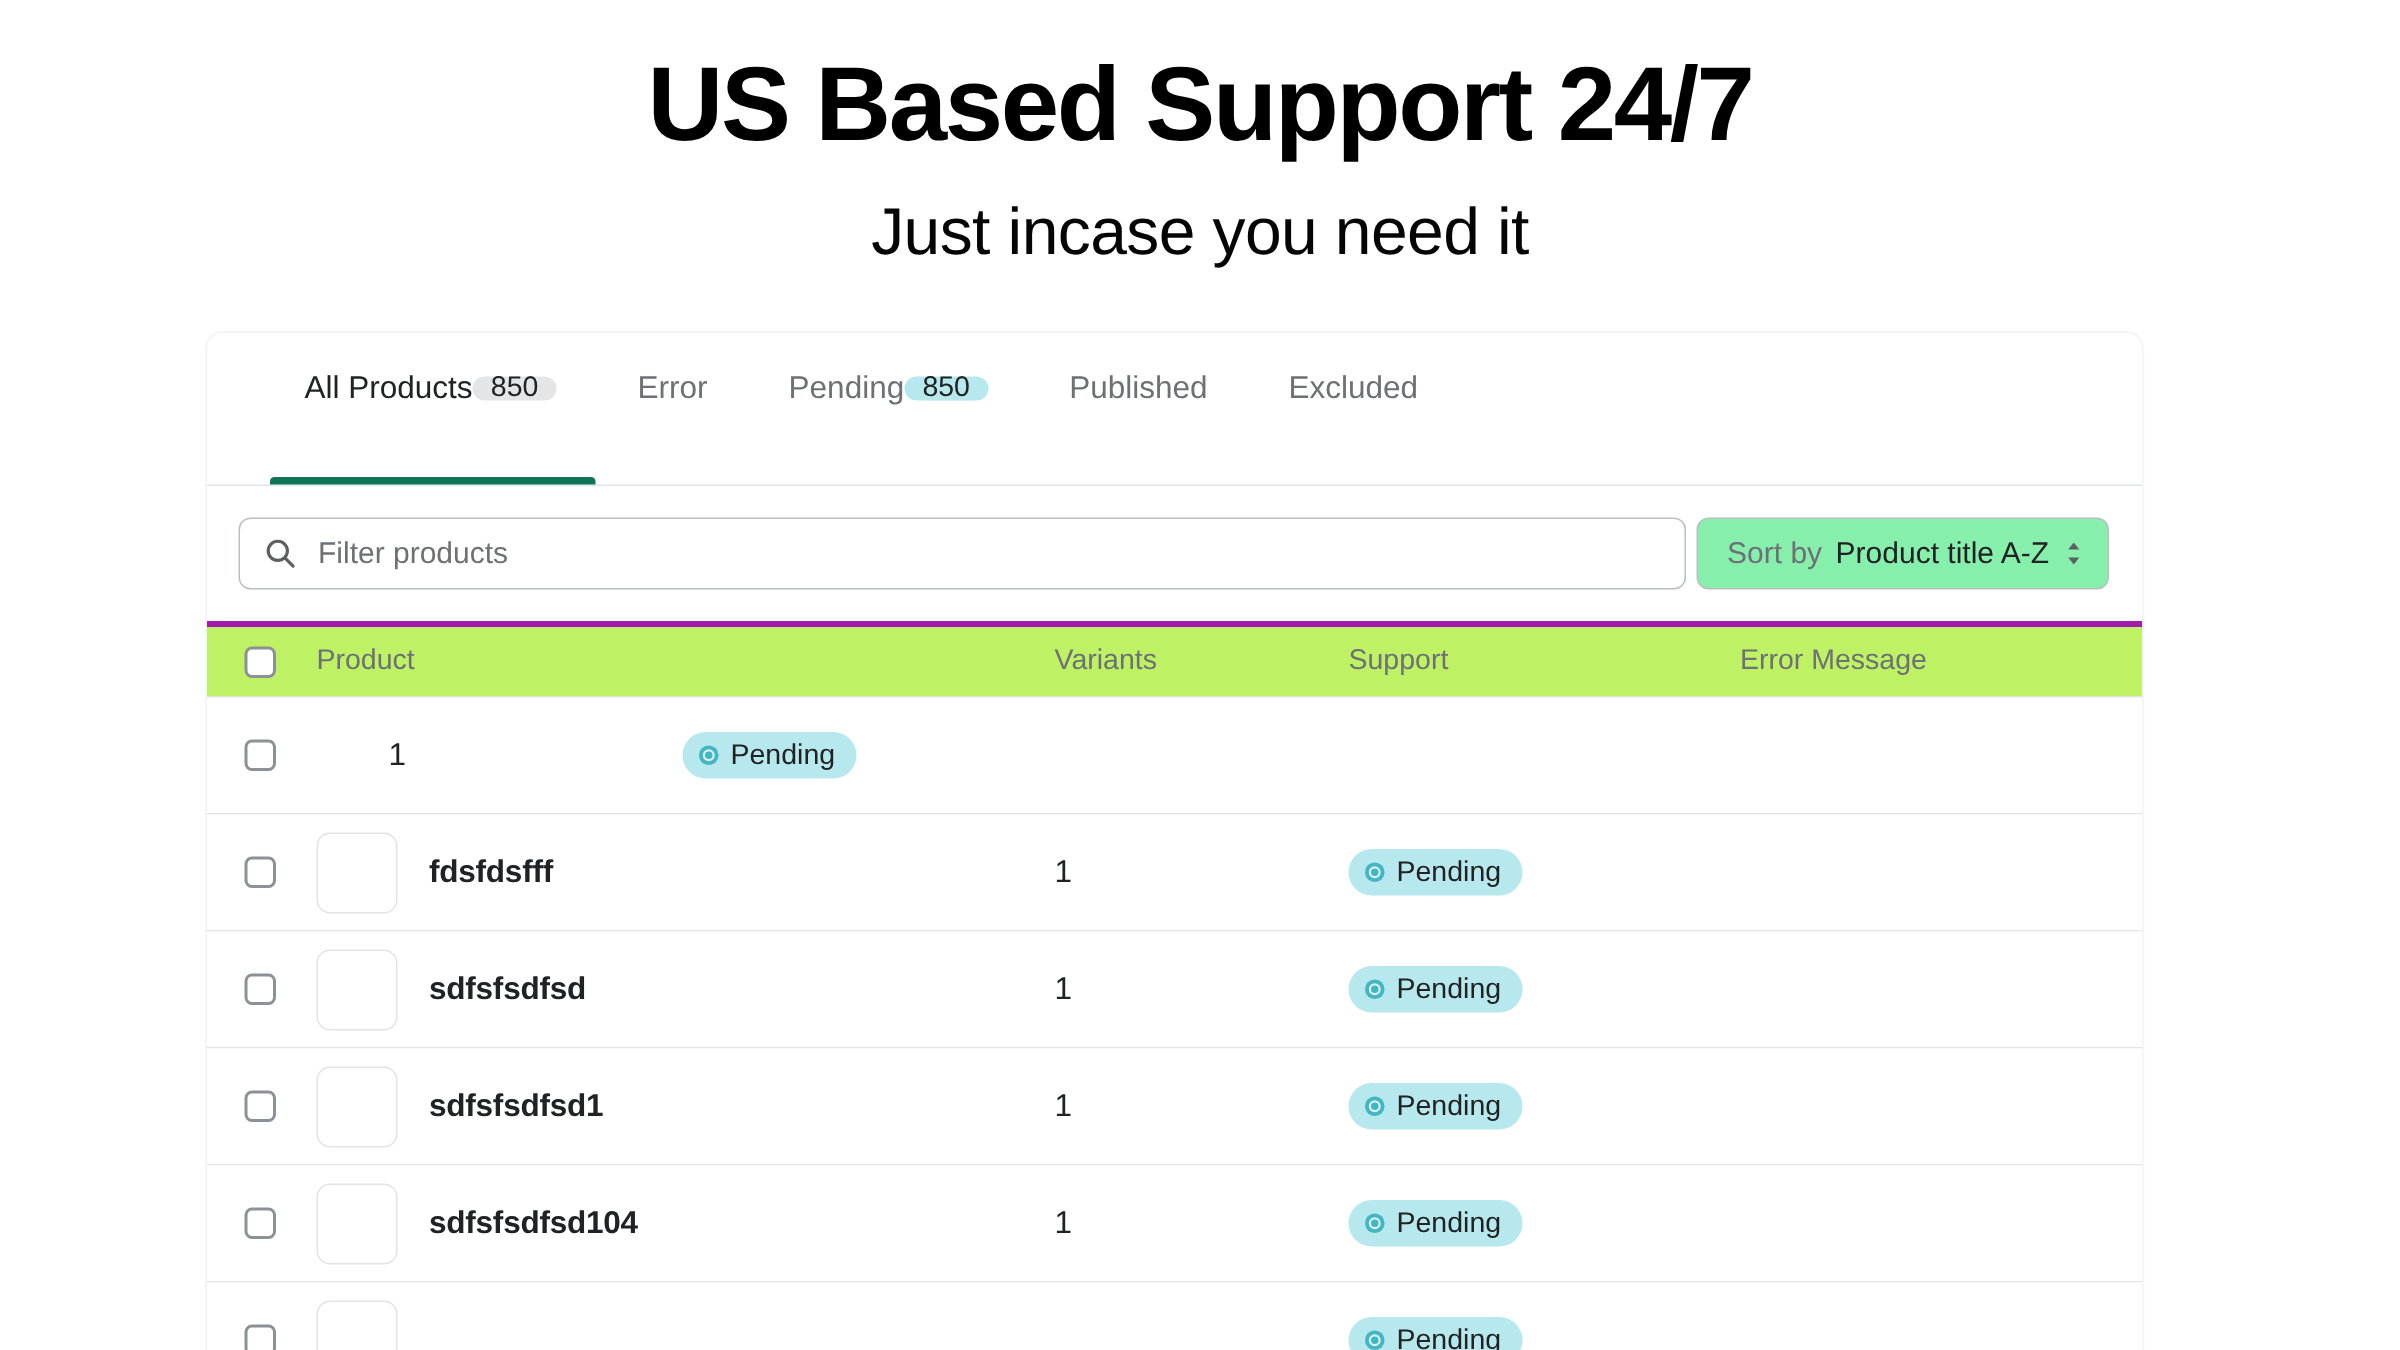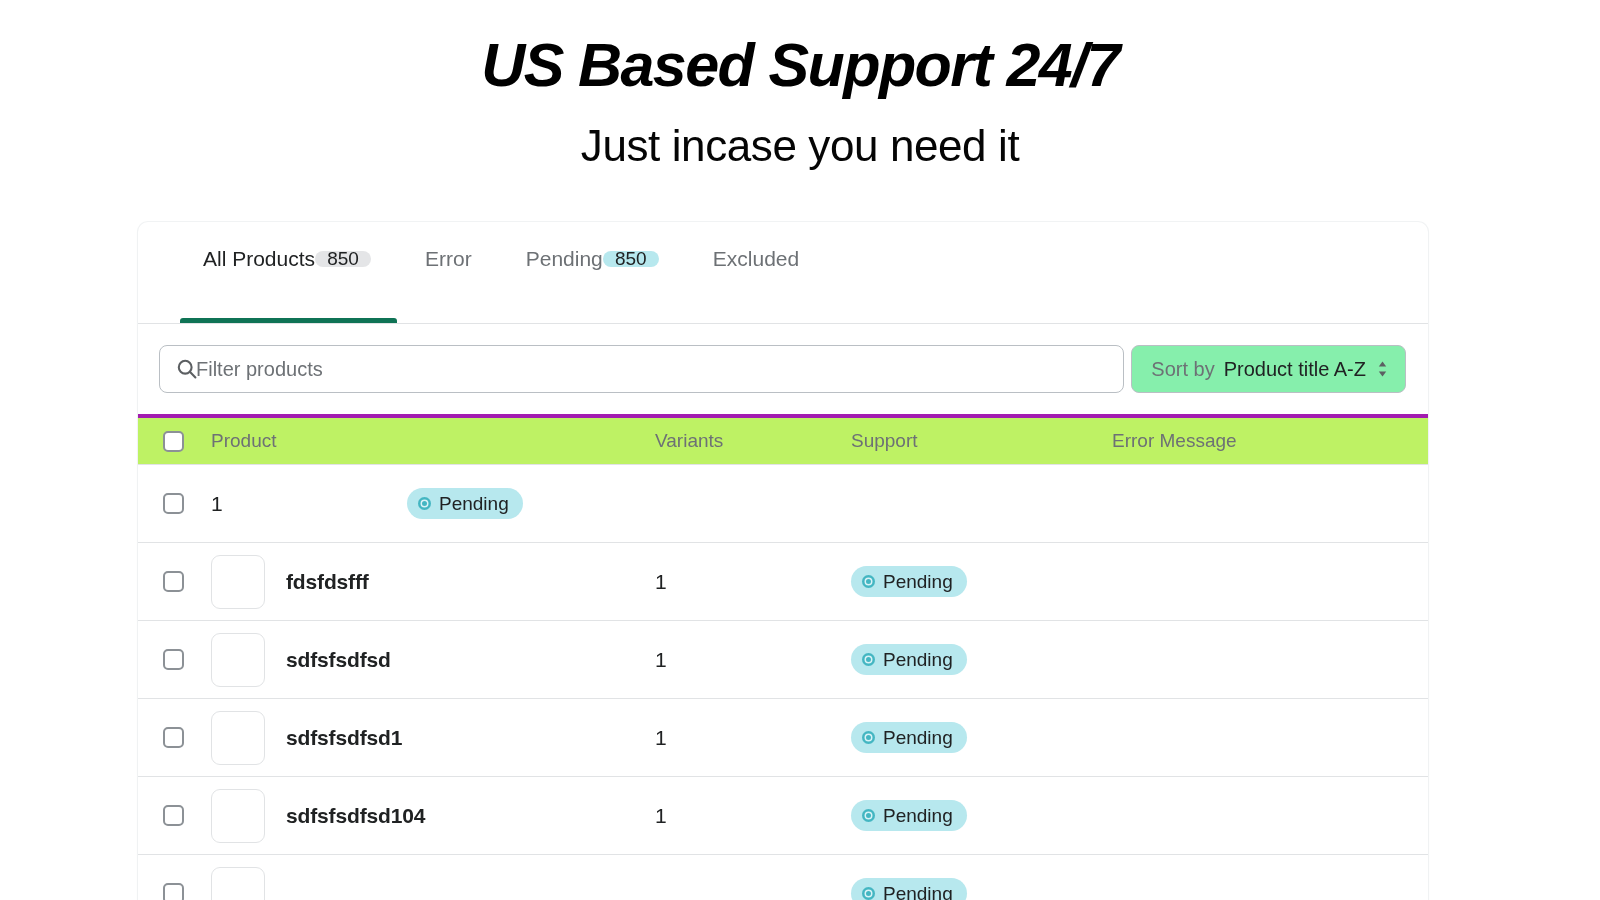--- a/index.html
+++ b/index.html
@@ -16,26 +16,25 @@
     color: #202223;
     -webkit-font-smoothing: antialiased;
   }
 
   
   .hero {
     padding-top: 34px;
     text-align: center;
   }
   .hero-title {
-    font-size: 61px;
+    font-size: 70px;
     line-height: 1.02;
     font-weight: 700;
     letter-spacing: -1.6px;
     color: #000000;
-    font-style: italic;
   }
   .hero-sub {
     margin-top: 26px;
     font-size: 44px;
     line-height: 1.1;
     font-weight: 400;
     color: #050505;
     letter-spacing: -0.4px;
   }
 
@@ -110,21 +109,21 @@
     position: relative;
     flex: 1 1 auto;
     height: 48px;
   }
   .search-input {
     width: 100%;
     height: 100%;
     border: 1px solid #babfc4;
     border-radius: 8px;
     background: #ffffff;
-    padding: 0 14px 0 36px;
+    padding: 0 14px 0 52px;
     font-family: "Liberation Sans", sans-serif;
     font-size: 20px;
     color: #202223;
   }
   .search-input::placeholder { color: #6d7175; }
   .search-icon {
     position: absolute;
     left: 17px;
     top: 50%;
     transform: translateY(-50%);
@@ -183,21 +182,21 @@
     align-items: center;
   }
   .cell-product {
     flex: 0 0 auto;
     width: 444px;
     display: flex;
     align-items: center;
     gap: 21px;
   }
   .thead .cell-product { padding-left: 0; }
-  .cell-variants { flex: 0 0 auto; width: 196px; }
+  .cell-variants { flex: 0 0 auto; width: 196px; margin-left: 48px; }
   .cell-status   { flex: 0 0 auto; width: 261px; }
   .cell-error    { flex: 1 1 auto; }
 
   .th-text {
     font-size: 19px;
     color: #6d7175;
   }
 
   .checkbox {
     width: 21px;
@@ -267,20 +266,23 @@
 
     <div class="tab">
       <span>Error</span>
     </div>
 
     <div class="tab">
       <span>Pending</span>
       <span class="badge-count cyan">850</span>
     </div>
 
+    <div class="tab">
+      <span>Published</span>
+    </div>
 
     <div class="tab">
       <span>Excluded</span>
     </div>
   </div>
 
   <div class="filter-bar">
     <div class="search-wrap">
       <span class="search-icon">
         <svg viewBox="0 0 22 22" width="22" height="22" fill="none" stroke="currentColor" stroke-width="2.1" stroke-linecap="round">

